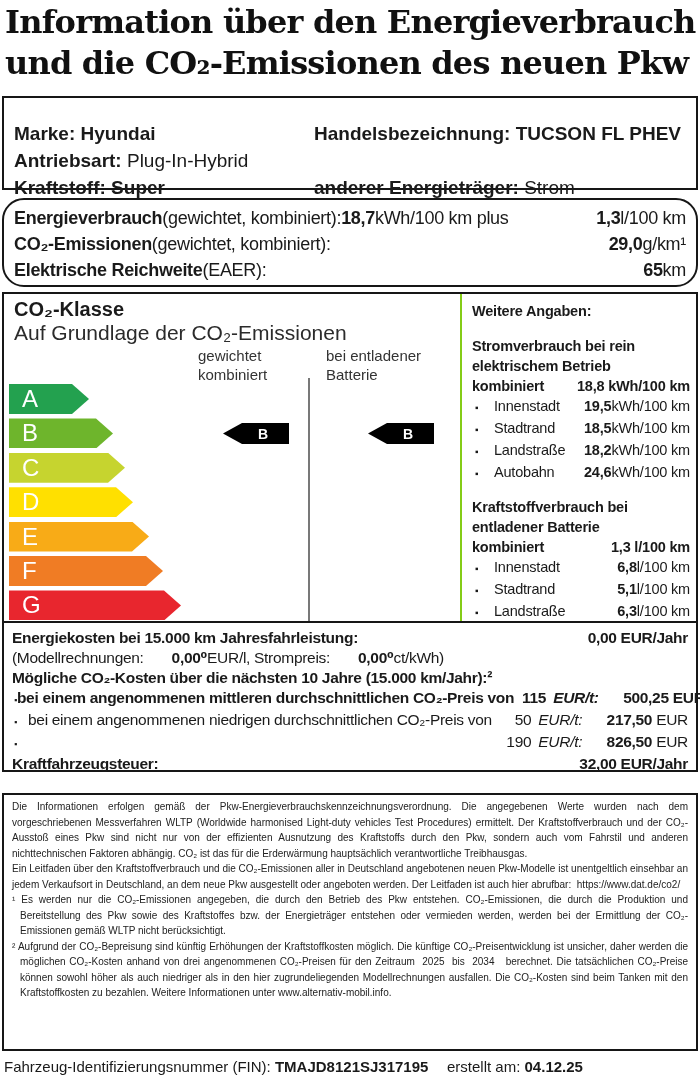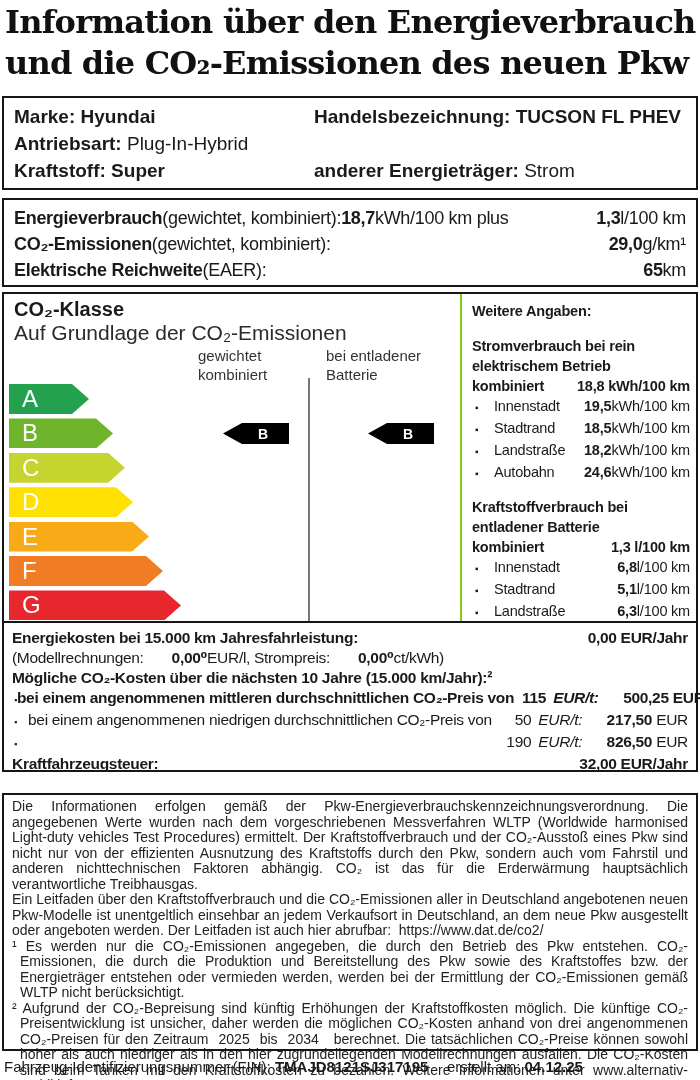--- a/index.html
+++ b/index.html
@@ -21,26 +21,26 @@
     letter-spacing: -0.8px; color: #111;
   }
 
   
   .frame {
     position: absolute; left: 2px; width: 696px;
     border: 2px solid #161616; background: #fff;
   }
 
   
-  .box-vehicle { top: 96px; height: 94px; padding: 5px 10px; font-size: 19px; }
+  .box-vehicle { top: 96px; height: 94px; padding: 22px 10px; font-size: 19px; }
   .box-vehicle .vrow { position: relative; line-height: 27px; white-space: nowrap; }
   .box-vehicle .vright { position: absolute; left: 300px; top: 0; }
 
   
-  .box-consumption { top: 198px; height: 89px; padding: 5px 10px; font-size: 18px; letter-spacing: -0.3px; }
+  .box-consumption { top: 198px; height: 89px; padding: 5px 10px; font-size: 18px; letter-spacing: -0.3px; border-radius: 22px; }
   .crow { display: flex; line-height: 26px; white-space: nowrap; align-items: baseline; }
   .crow .spacer { flex: 1; }
 
   
   .box-co2 { top: 292px; height: 432px; }
   .chart-heading { position: absolute; left: 10px; top: 4px; font-size: 20px; font-weight: bold; }
   .chart-subheading { position: absolute; left: 10px; top: 27px; font-size: 21px; color: #2b2b2b; }
   .col-header { position: absolute; top: 52px; font-size: 15px; line-height: 19px; color: #333; }
   .col-header.c1 { left: 194px; }
   .col-header.c2 { left: 322px; }
@@ -77,21 +77,21 @@
   .box-costs .spacer { flex: 1; }
   .box-costs .bullet { width: 16px; padding-left: 2px; font-size: 9px; }
   .box-costs .price { min-width: 32px; text-align: right; }
   .box-costs .price-unit { margin-left: 7px; font-style: italic; }
   .box-costs .amount { min-width: 62px; text-align: right; margin-left: 8px; }
   .box-costs .currency { margin-left: 4px; }
   .box-costs .num-b { font-weight: bold; }
   .gap28 { display: inline-block; width: 28px; }
 
   
-  .box-fineprint { top: 793px; height: 258px; padding: 4px 8px; font-size: 14px; line-height: 15.5px; color: #222; }
+  .box-fineprint { top: 793px; height: 258px; padding: 4px 8px; font-size: 10px; line-height: 15.5px; color: #222; }
   .box-fineprint p { text-align: justify; }
   .box-fineprint p.footnote { padding-left: 8px; text-indent: -8px; }
 
   
   .fin-footer { position: absolute; left: 4px; top: 1057px; width: 694px; font-size: 15px; line-height: 19px; }
   .fin-footer .erstellt { position: absolute; left: 443px; top: 0; }
 </style>
 </head>
 <body>
 

